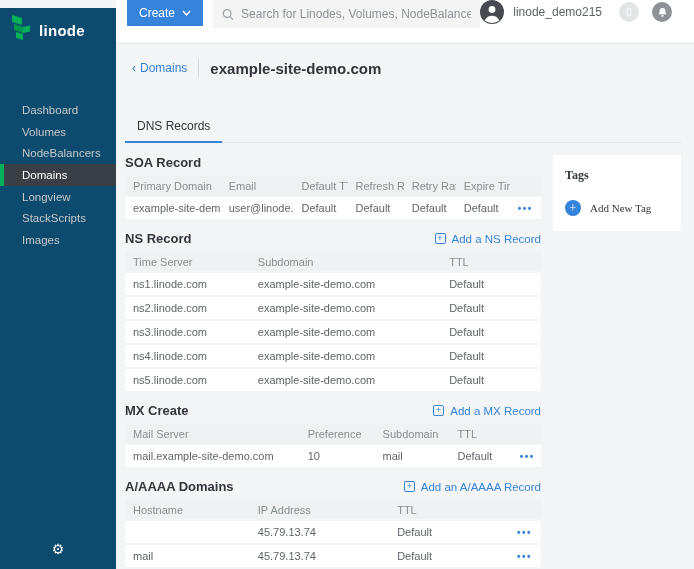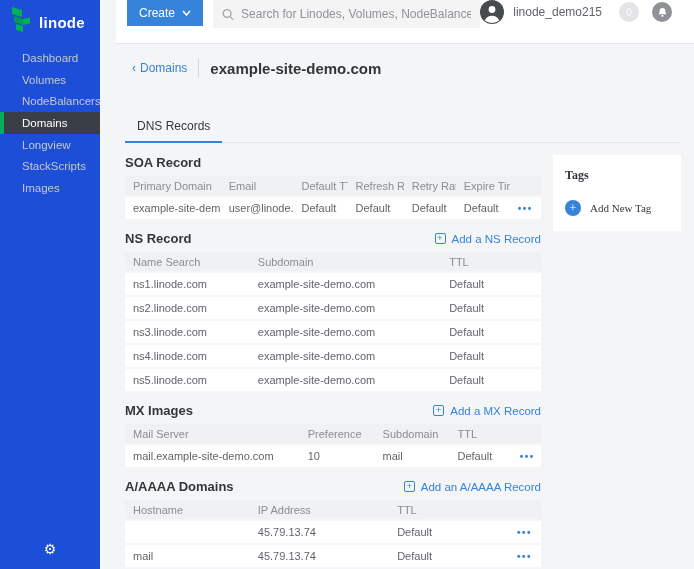--- a/index.html
+++ b/index.html
@@ -5,24 +5,24 @@
   * { margin:0; padding:0; box-sizing:border-box; }
   html,body { width:694px; height:569px; }
   body {
     font-family:"Liberation Sans", sans-serif;
     background:#f4f5f6;
     position:relative;
     overflow:hidden;
     color:#606469;
   }
   
-  .sidebar { position:absolute; left:0; top:0; bottom:0; width:100px; background:#1d4ed8; z-index:3; }
+  .sidebar { position:absolute; left:0; top:8px; bottom:0; width:116px; background:#0c4a6e; z-index:3; }
   .logo { height:44px; display:flex; align-items:center; padding-left:10px; gap:7px; }
   .logo-text { color:#fff; font-size:15px; font-weight:bold; letter-spacing:.3px; }
-  .nav { padding-top:3px; }
+  .nav { padding-top:3px;margin-top:44px; }
   .nav-item {
     height:21.7px; display:flex; align-items:center; padding-left:18px;
     color:#c5c8ca; font-size:11.5px; cursor:pointer; border-left:4px solid transparent;
   }
   .nav-item.active { color:#fff; border-left-color:#00b159; background:#3a3f45; }
   .gear { position:absolute; bottom:12px; left:0; width:100%; text-align:center;
           color:#fff; font-size:14px; cursor:pointer; }
   
   .topbar {
     position:absolute; left:116px; top:0; right:0; height:44px; background:#fff;
@@ -212,21 +212,21 @@
       <div>
         <div class="section-head">
           <span class="section-title">NS Record</span>
           <span class="add-link">
             <span class="plus-box">+</span>
             <span>Add a NS Record</span>
           </span>
         </div>
         <div class="table table-ns">
             <div class="thead">
-              <div class="cell">Name Search</div>
+              <div class="cell">Time Server</div>
               <div class="cell">Subdomain</div>
               <div class="cell">TTL</div>
             </div>
             <div class="trow">
               <div class="cell">ns1.linode.com</div>
               <div class="cell">example-site-demo.com</div>
               <div class="cell">Default</div>
             </div>
             <div class="trow">
               <div class="cell">ns2.linode.com</div>
@@ -246,21 +246,21 @@
             <div class="trow">
               <div class="cell">ns5.linode.com</div>
               <div class="cell">example-site-demo.com</div>
               <div class="cell">Default</div>
             </div>
           </div>
       </div>
 
       <div>
         <div class="section-head">
-          <span class="section-title">MX Images</span>
+          <span class="section-title">MX Create</span>
           <span class="add-link">
             <span class="plus-box">+</span>
             <span>Add a MX Record</span>
           </span>
         </div>
         <div class="table table-mx">
             <div class="thead">
               <div class="cell">Mail Server</div>
               <div class="cell">Preference</div>
               <div class="cell">Subdomain</div>

